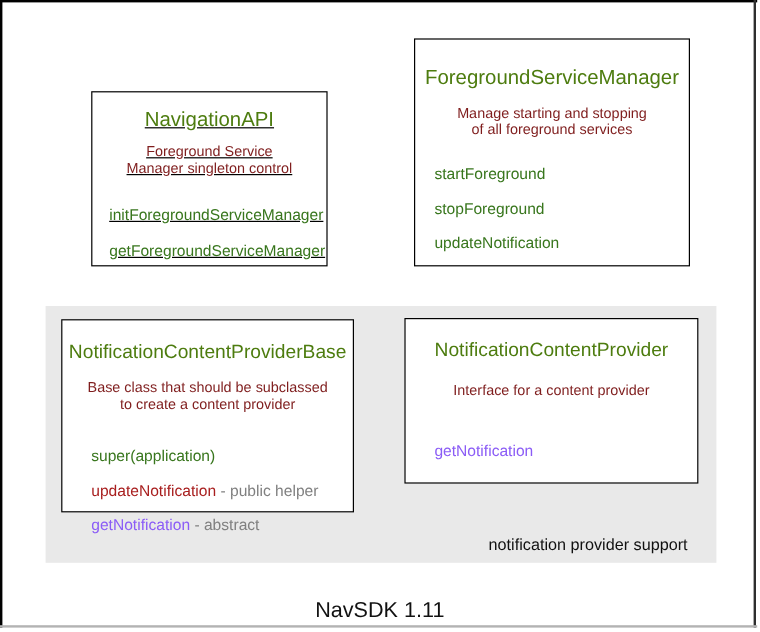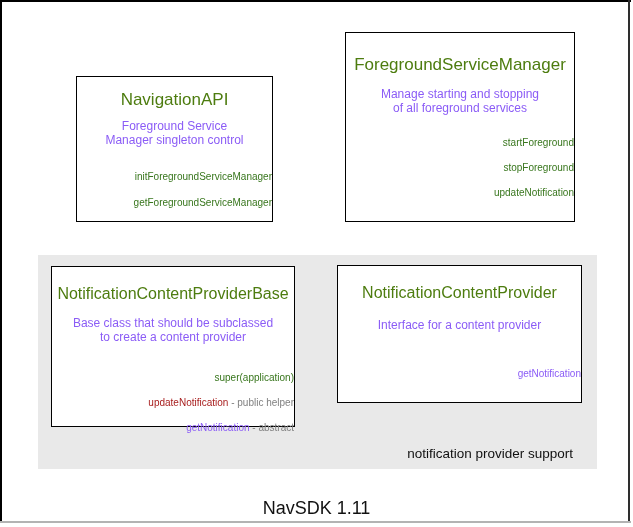--- a/index.html
+++ b/index.html
@@ -34,39 +34,39 @@
     color: #111;
     white-space: nowrap;
   }
 
   .class-box {
     position: absolute;
     background: #ffffff;
     border: 1px solid #000;
     box-sizing: border-box;
   }
-  .box-nav      { left: 76px;  top: 76px;  width: 197px; height: 146px; }
+  .box-nav      { left: 76px;  top: 76px;  width: 197px; height: 146px; text-decoration: underline; }
   .box-fsm      { left: 345px; top: 32px;  width: 230px; height: 190px; }
   .box-base     { left: 51px;  top: 266px; width: 244px; height: 161px; }
   .box-provider { left: 337px; top: 265px; width: 245px; height: 138px; }
 
   .box-title {
     text-align: center;
     color: #4d7c0f;
     white-space: nowrap;
   }
   .title-lg { font-size: 17px; }
   .title-md { font-size: 16px; }
   .box-desc {
     text-align: center;
     font-size: 12px;
     line-height: 14px;
-    color: #8b5cf6;
+    color: #7f1d1d;
   }
-  .methods { font-size: 10px; text-align: right; }
+  .methods { font-size: 13px; }
   .method-line { white-space: nowrap; }
   .m-green { color: #38761d; }
   .m-red   { color: #a81e1e; }
   .m-blue  { color: #8b5cf6; }
   .m-note  { color: #808080; }
 
   
   .box-nav .box-title { margin-top: 13px; }
   .box-nav .box-desc  { margin-top: 9px; }
   .box-nav .methods   { margin-top: 24px; padding-left: 14px; }

